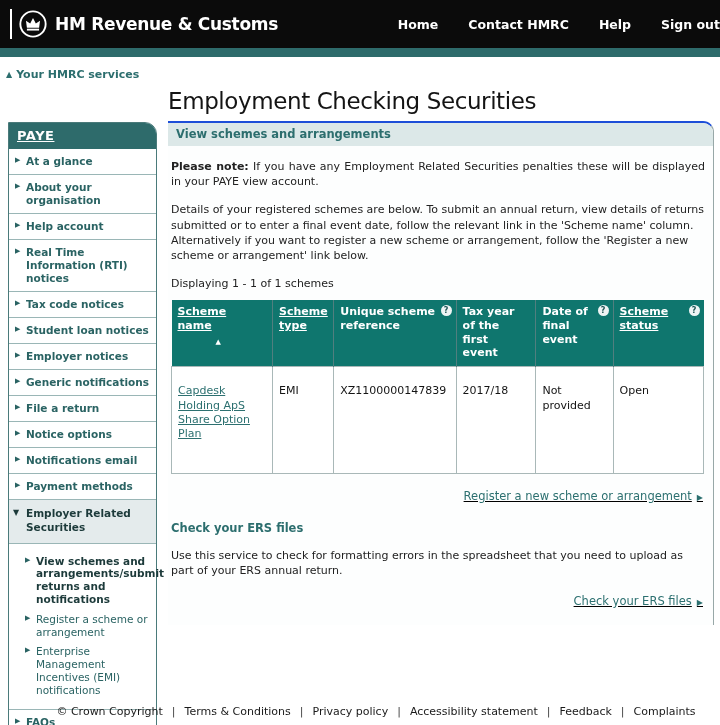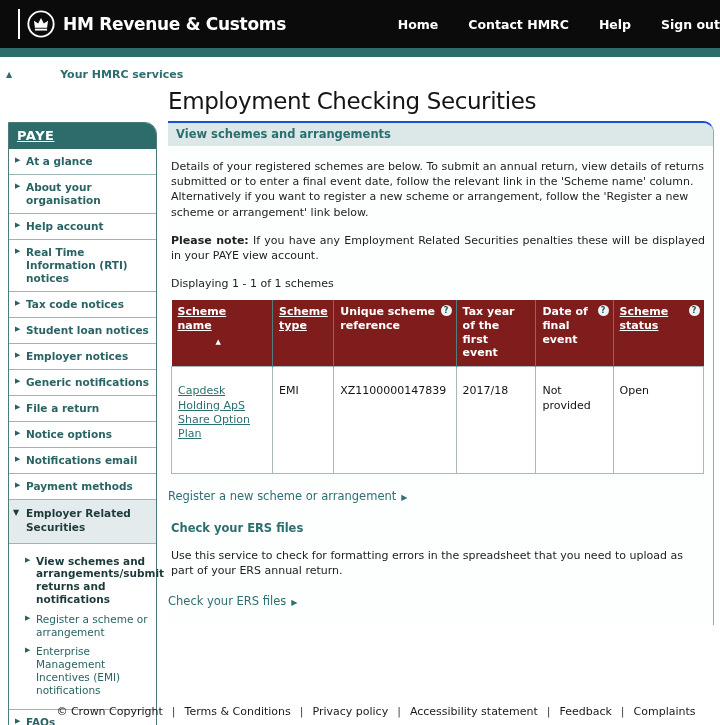--- a/index.html
+++ b/index.html
@@ -5,31 +5,31 @@
   html,body{margin:0;padding:0;}
   body{
     width:720px;height:725px;position:relative;background:#ffffff;
     font-family:"DejaVu Sans","Liberation Sans",sans-serif;
     -webkit-font-smoothing:antialiased;overflow:hidden;
   }
   
   .topbar{
     height:48px;background:#0b0b0b;display:flex;align-items:center;
   }
-  .brand{display:flex;align-items:center;padding-left:18px;text-align:right;}
+  .brand{display:flex;align-items:center;padding-left:10px;text-align:right;}
   .brand-bar{width:2px;height:30px;background:#ffffff;margin-right:6px;}
   .crown{width:30px;height:30px;margin-right:7px;display:inline-block;}
   .brand-text{color:#ffffff;font-size:17px;font-weight:700;letter-spacing:-0.3px;}
   .topnav{margin-left:auto;display:flex;gap:30px;}
   .topnav a{color:#ffffff;font-size:12.5px;font-weight:700;text-decoration:none;cursor:pointer;}
   .teal-strip{height:9px;background:#2e6b6b;}
   
   .services-row{padding:11px 0 0 6px;display:flex;align-items:center;gap:4px;}
   .tri-up{color:#2c6e6e;font-size:8px;line-height:1;}
-  .services-link{color:#2c6e6e;font-size:11px;font-weight:700;text-decoration:none;cursor:pointer;margin-left:44px;}
+  .services-link{color:#2c6e6e;font-size:11px;font-weight:700;text-decoration:none;cursor:pointer;}
   
   .sidebar{
     position:absolute;left:8px;top:122px;width:147px;
     border:1px solid #4a7a7a;border-radius:0 12px 0 0;background:#ffffff;
   }
   .paye-header{
     background:#2e6b6b;color:#ffffff;font-size:13px;font-weight:700;
     padding:5px 8px 6px 8px;border-radius:0 11px 0 0;letter-spacing:0.5px;
     text-decoration:underline;cursor:pointer;
   }
@@ -76,39 +76,39 @@
     padding:4px 8px 5px 8px;border-radius:0 10px 0 0;
   }
   .para{margin:13px 8px 0 3px;font-size:11px;color:#222222;line-height:1.38;}
   .para.note{text-align:justify;}
   .displaying{margin-top:13px;}
   
   table{border-collapse:collapse;margin:9px 5px 0 3px;width:533px;table-layout:fixed;}
   col.c1{width:19%;} col.c2{width:11.5%;} col.c3{width:23%;}
   col.c4{width:15%;} col.c5{width:14.5%;} col.c6{width:17%;}
   th{
-    background:#7f1d1d;color:#ffffff;font-size:11px;font-weight:700;text-align:left;
+    background:#0f766e;color:#ffffff;font-size:11px;font-weight:700;text-align:left;
     vertical-align:top;padding:5px 13px 6px 6px;border-right:1px solid #517f7f;
     position:relative;line-height:1.25;
   }
   th:last-child{border-right:none;margin-top:32px;}
   th .th-label.sortable{text-decoration:underline;cursor:pointer;}
   th .sort{display:block;text-align:center;font-size:7px;margin-top:5px;color:#ffffff;}
   th .help{
     position:absolute;top:5px;right:4px;width:11px;height:11px;border-radius:50%;
     background:#eef4f4;color:#1d5555;font-size:8px;font-weight:700;line-height:11px;
     text-align:center;cursor:pointer;
   }
   td{
     border:1px solid #a9b8b8;background:#ffffff;font-size:11px;color:#141414;
     vertical-align:top;padding:17px 6px;height:72px;line-height:1.3;
   }
   td a{color:#2c7070;text-decoration:underline;cursor:pointer;}
   
-  .link-row{margin:11px 10px 0 0;}
+  .link-row{text-align:right;margin:11px 10px 0 0;text-decoration:underline;}
   .link-row a{color:#2c7070;font-size:11.5px;text-decoration:none;cursor:pointer;}
   .link-row .arrow{font-size:8px;color:#2c7070;margin-left:5px;}
   h3.ers-h{margin:17px 0 0 3px;font-size:11.5px;font-weight:700;color:#2c6e6e;}
   
   .footer{
     position:absolute;left:16px;bottom:7px;width:720px;text-align:center;
     font-size:11px;color:#1a1a1a;
   }
   .footer a{color:#1a1a1a;text-decoration:none;cursor:pointer;}
   .footer .sep{color:#444;margin:0 9px;}
@@ -171,22 +171,22 @@
   <div class="faqs-row">
     <span class="b">▶</span>
     <span>FAQs</span>
   </div>
 </aside>
 
 <main class="content">
   <h1>Employment Checking Securities</h1>
   <section class="panel">
     <div class="band">View schemes and arrangements</div>
+    <p class="para note"><strong>Please note:</strong> <span>If you have any Employment Related Securities penalties these will be displayed in your PAYE view account.</span></p>
     <p class="para">Details of your registered schemes are below. To submit an annual return, view details of returns submitted or to enter a final event date, follow the relevant link in the 'Scheme name' column. Alternatively if you want to register a new scheme or arrangement, follow the 'Register a new scheme or arrangement' link below.</p>
-    <p class="para note"><strong>Please note:</strong> <span>If you have any Employment Related Securities penalties these will be displayed in your PAYE view account.</span></p>
     <p class="para displaying">Displaying 1 - 1 of 1 schemes</p>
 
     <table>
       <colgroup>
         <col class="c1">
           <col class="c2">
           <col class="c3">
           <col class="c4">
           <col class="c5">
           <col class="c6">

